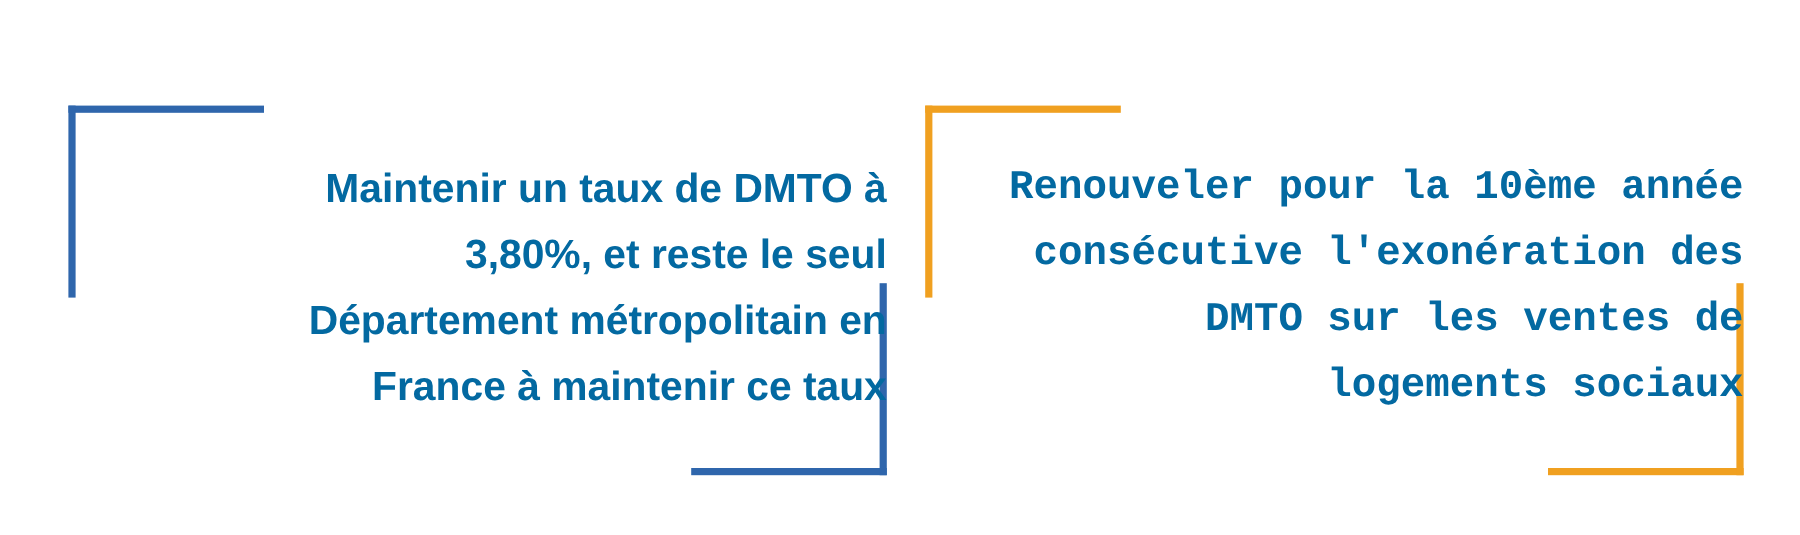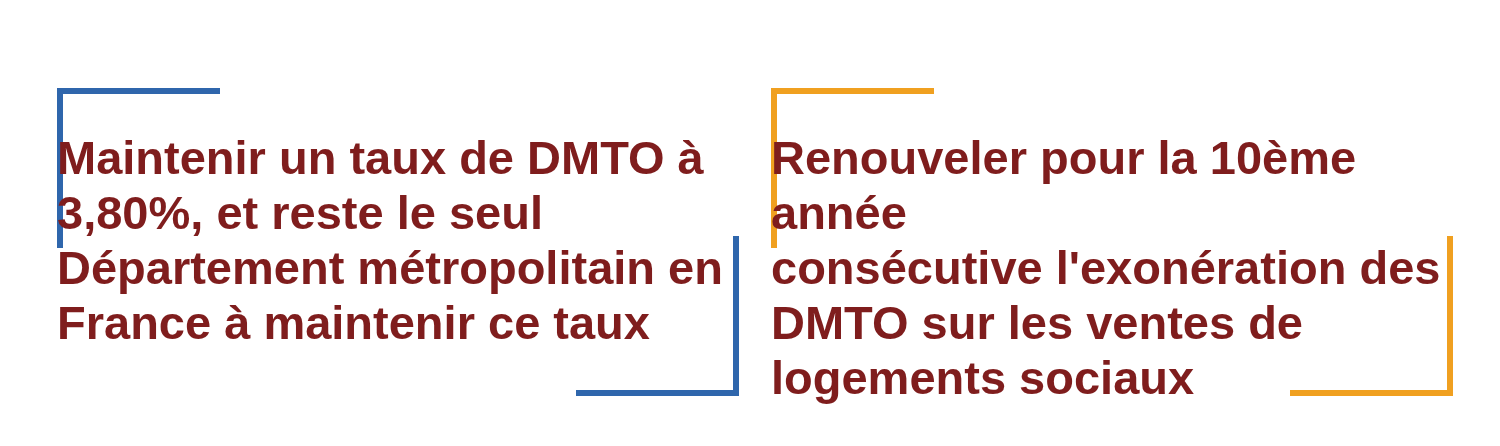--- a/index.html
+++ b/index.html
@@ -2,30 +2,30 @@
 <html><head>
   <meta charset="utf-8">
   <style>
     html, body { margin: 0; padding: 0; }
     body {
       width: 1500px; height: 446px; background: #ffffff; position: relative; overflow: hidden;
       font-family: "Liberation Sans", sans-serif;
     }
     .card { position: absolute; top: 88px; width: 682px; height: 308px; }
     .card-left { left: 57px; }
-    .card-right { left: 771px; }
+    .card-right { left: 771px; font-family: Liberation Mono, monospace; }
     .bracket { position: absolute; width: 163px; height: 160px; box-sizing: border-box; }
     .bracket.tl { left: 0; top: 0; border-top: 6px solid; border-left: 6px solid; }
     .bracket.br { right: 0; bottom: 0; border-bottom: 6px solid; border-right: 6px solid; }
     .card-left .bracket { border-color: #2f66ac; }
     .card-right .bracket { border-color: #f0a020; }
     .card-text {
       position: absolute; left: 0; right: 0; top: 42px;
-      text-align: left; font-weight: bold; font-size: 47px; line-height: 55px;
-      color: #7f1d1d; white-space: pre-line; margin: 0;
+      text-align: right; font-weight: bold; font-size: 34px; line-height: 55px;
+      color: #0369a1; white-space: pre-line; margin: 0;
     }
   </style>
 </head>
 <body>
 
 <div class="card card-left">
   <div class="bracket tl"></div>
   <div class="bracket br"></div>
   <p class="card-text">Maintenir un taux de DMTO à
 3,80%, et reste le seul

